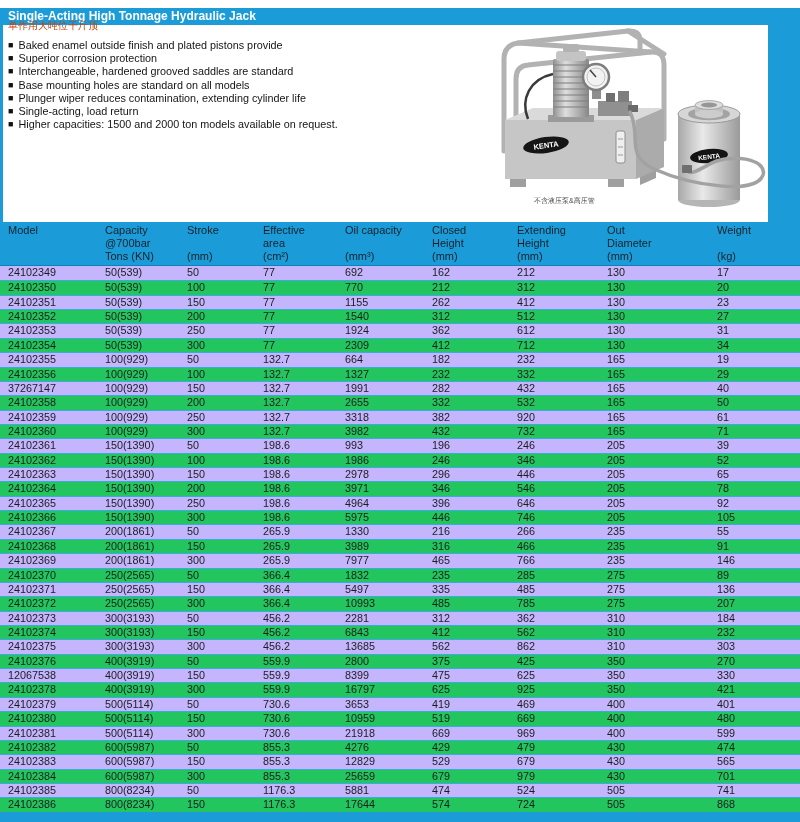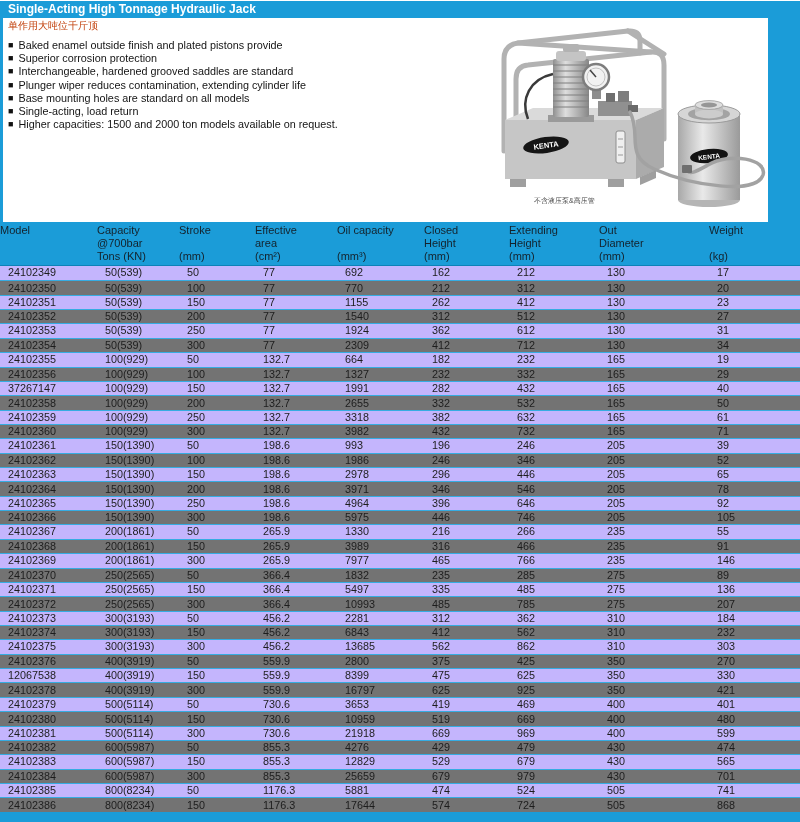--- a/index.html
+++ b/index.html
@@ -1,42 +1,42 @@
 <!DOCTYPE html>
 <html><head>
 <meta charset="utf-8">
 <style>
   html,body{margin:0;padding:0;background:#fff;}
   .page{position:relative;width:800px;height:822px;background:#ffffff;
         font-family:"Liberation Sans",sans-serif;overflow:hidden;}
   
-  .titlebar{position:absolute;left:0;top:1px;width:800px;height:17px;background:#1b9cd8;
+  .titlebar{position:absolute;left:0;top:8px;width:800px;height:17px;background:#1b9cd8;
             color:#ffffff;font-size:12px;font-weight:bold;line-height:17px;
             padding-left:8px;box-sizing:border-box;white-space:nowrap;}
   .border-left{position:absolute;left:0;top:17px;width:3px;height:805px;background:#1b9cd8;}
   .band-right{position:absolute;left:768px;top:17px;width:32px;height:206px;background:#1b9cd8;}
   .border-right{position:absolute;left:797px;top:222px;width:3px;height:600px;background:#1b9cd8;}
   .band-bottom{position:absolute;left:0;top:812px;width:800px;height:10px;background:#1b9cd8;}
   
   .subtitle{position:absolute;left:8px;top:19px;font-size:10px;color:#c2410c;white-space:nowrap;}
   .features{position:absolute;left:8px;top:39px;margin:0;padding:0;list-style:none;}
   .features li{font-size:10.8px;color:#141414;line-height:12.2px;white-space:nowrap;}
   .sq{font-size:9px;margin-right:5px;position:relative;top:-1px;color:#111;}
   
   .image-area{position:absolute;left:468px;top:19px;width:300px;height:197px;}
   .caption{position:absolute;left:66px;top:177px;font-size:7px;color:#444;white-space:nowrap;}
   
   .spec-table{position:absolute;left:0;top:222px;width:800px;}
   .thead{display:flex;background:#1b9cd8;height:43px;color:#14222c;font-size:11px;}
-  .hcol{box-sizing:border-box;padding:2px 0 0 0;flex:0 0 auto;}
+  .hcol{box-sizing:border-box;padding:2px 0 0 8px;flex:0 0 auto;}
   .hline{height:13.2px;line-height:13.2px;white-space:nowrap;}
   .tbody{border-top:1px solid #0d82b8;}
   .row{display:flex;height:14.37px;box-sizing:border-box;border-top:1.4px solid #36ace1;background:#c4b5fd;}
   .row:first-child{border-top:none;}
-  .row.alt{background:#737373;align-items:center;}
+  .row.alt{background:#22c55e;}
   .cell{box-sizing:border-box;padding-left:8px;font-size:10.8px;line-height:12.6px;color:#1d1d1d;
         white-space:nowrap;overflow:hidden;flex:0 0 auto;}
   .c0{width:97px}.c1{width:82px}.c2{width:76px}.c3{width:82px}.c4{width:87px}
   .c5{width:85px}.c6{width:90px}.c7{width:110px}.c8{width:83px}
 </style>
 </head>
 <body>
 
 <div class="page">
 
@@ -46,22 +46,22 @@
   <div class="band-right"></div>
   <div class="border-right"></div>
   <div class="band-bottom"></div>
 
   <div class="subtitle">单作用大吨位千斤顶</div>
 
   <ul class="features">
       <li><span class="sq">■</span><span>Baked enamel outside finish and plated pistons provide</span></li>
       <li><span class="sq">■</span><span>Superior corrosion protection</span></li>
       <li><span class="sq">■</span><span>Interchangeable, hardened grooved saddles are standard</span></li>
+      <li><span class="sq">■</span><span>Base mounting holes are standard on all models</span></li>
       <li><span class="sq">■</span><span>Plunger wiper reduces contamination, extending cylinder life</span></li>
-      <li><span class="sq">■</span><span>Base mounting holes are standard on all models</span></li>
       <li><span class="sq">■</span><span>Single-acting, load return</span></li>
       <li><span class="sq">■</span><span>Higher capacities: 1500 and 2000 ton models available on request.</span></li>
     </ul>
 
   <div class="image-area">
     <svg width="300" height="197" viewBox="0 0 300 197">
       <defs>
         <linearGradient id="gMotor" x1="0" y1="0" x2="1" y2="0">
           <stop offset="0" stop-color="#8f8f8f"></stop>
             <stop offset="0.35" stop-color="#dedede"></stop>
@@ -317,21 +317,21 @@
           <div class="cell c7">165</div>
           <div class="cell c8">50</div>
         </div>
         <div class="row">
           <div class="cell c0">24102359</div>
           <div class="cell c1">100(929)</div>
           <div class="cell c2">250</div>
           <div class="cell c3">132.7</div>
           <div class="cell c4">3318</div>
           <div class="cell c5">382</div>
-          <div class="cell c6">632</div>
+          <div class="cell c6">920</div>
           <div class="cell c7">165</div>
           <div class="cell c8">61</div>
         </div>
         <div class="row alt">
           <div class="cell c0">24102360</div>
           <div class="cell c1">100(929)</div>
           <div class="cell c2">300</div>
           <div class="cell c3">132.7</div>
           <div class="cell c4">3982</div>
           <div class="cell c5">432</div>

